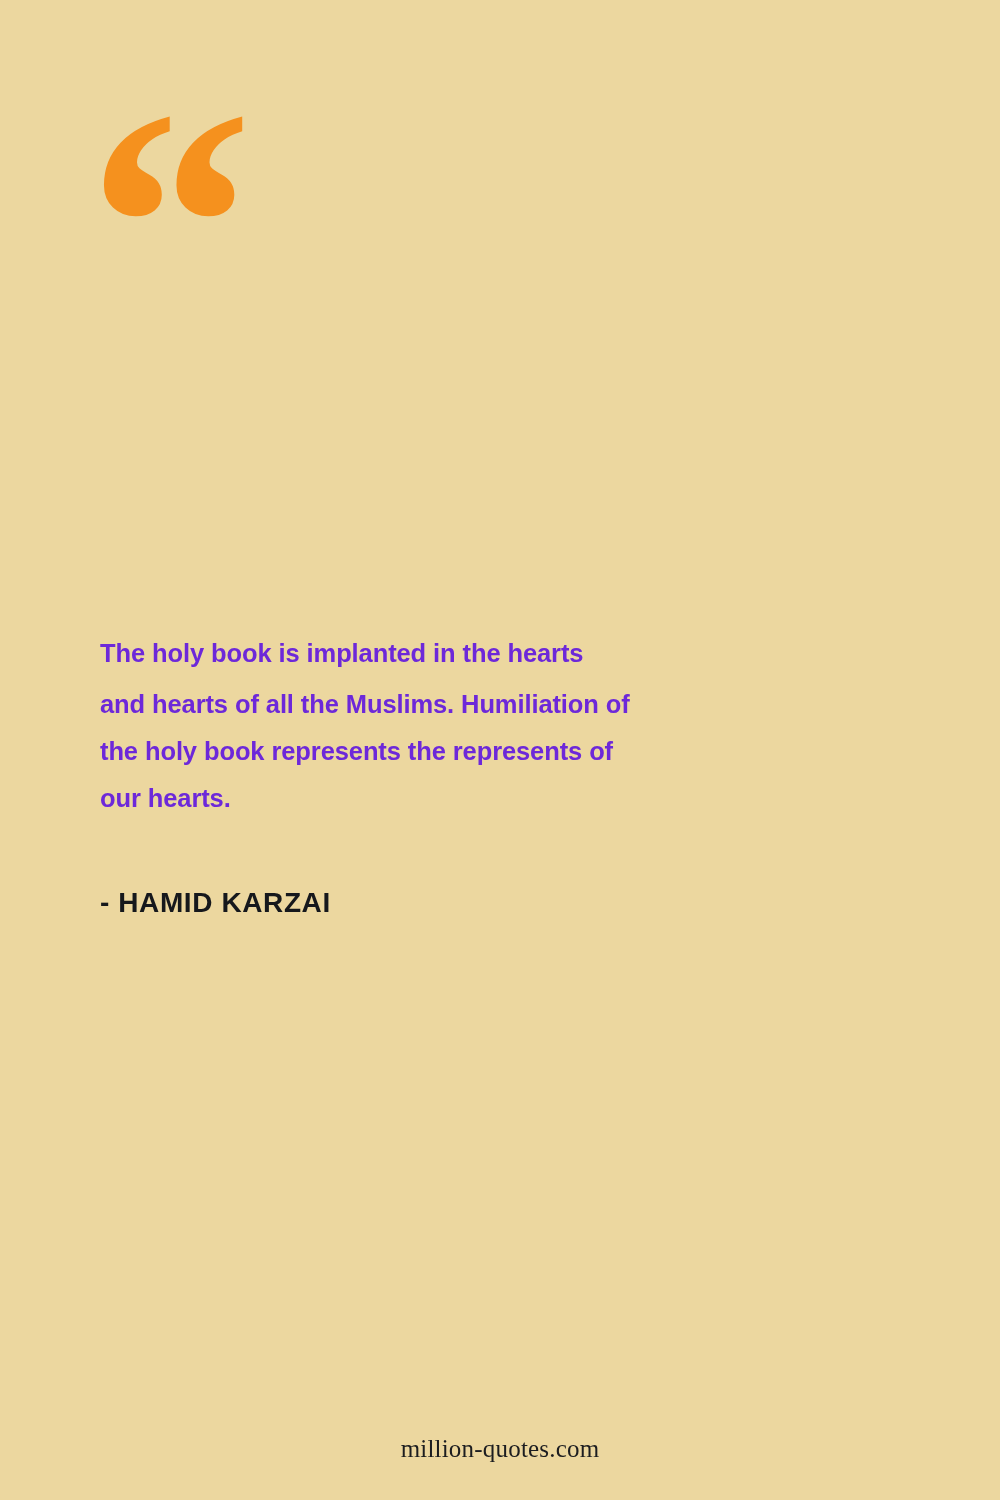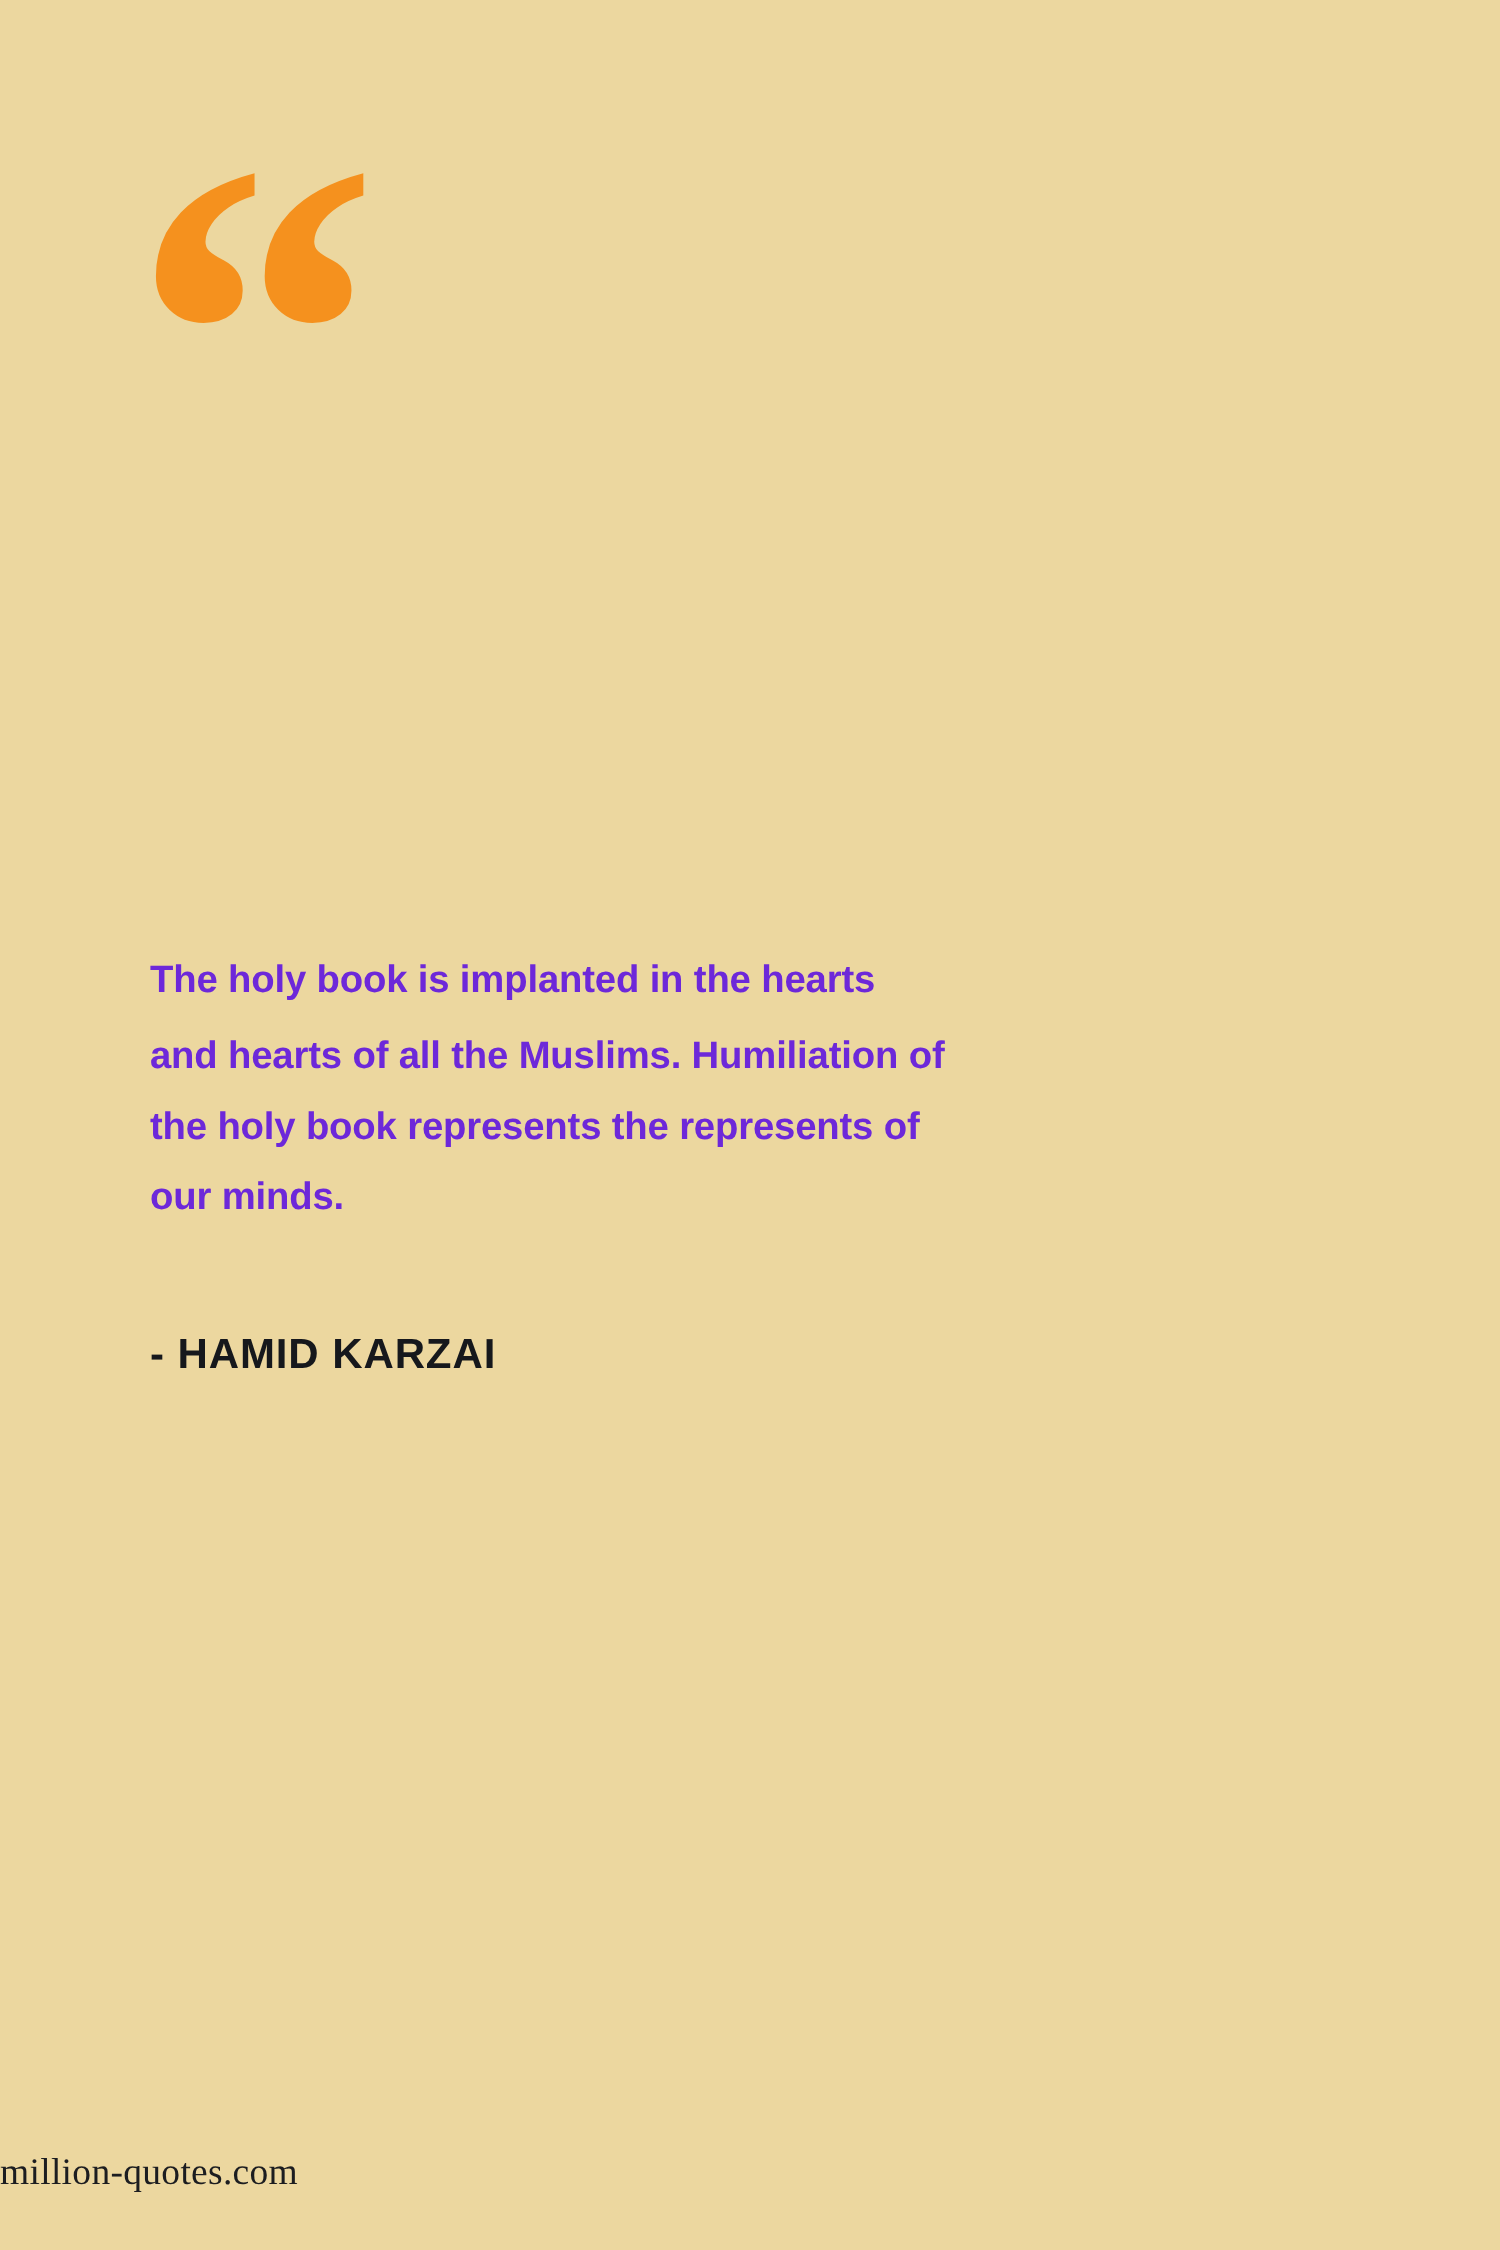--- a/index.html
+++ b/index.html
@@ -56,38 +56,38 @@
     font-family: "Liberation Sans", sans-serif;
     font-weight: 700;
     font-size: 28px;
     letter-spacing: 0.6px;
   }
   .footer {
     position: absolute;
     left: 0;
     right: 0;
     top: 1435px;
-    text-align: left;
+    text-align: center;
     color: #1c1d20;
     font-family: "Liberation Serif", serif;
     font-size: 25px;
     letter-spacing: 0.2px;
   }
 </style>
 </head>
 <body>
 
 <div class="card">
 
   <div class="quote-mark">“</div>
 
   <div class="quote-block">
     <div class="quote-line first">The holy book is implanted in the hearts</div>
     <div class="quote-line">and hearts of all the Muslims. Humiliation of</div>
     <div class="quote-line">the holy book represents the represents of</div>
-    <div class="quote-line">our minds.</div>
+    <div class="quote-line">our hearts.</div>
   </div>
 
   <div class="author">- HAMID KARZAI</div>
 
   <div class="footer">million-quotes.com</div>
 
 </div>
 
 </body></html>

